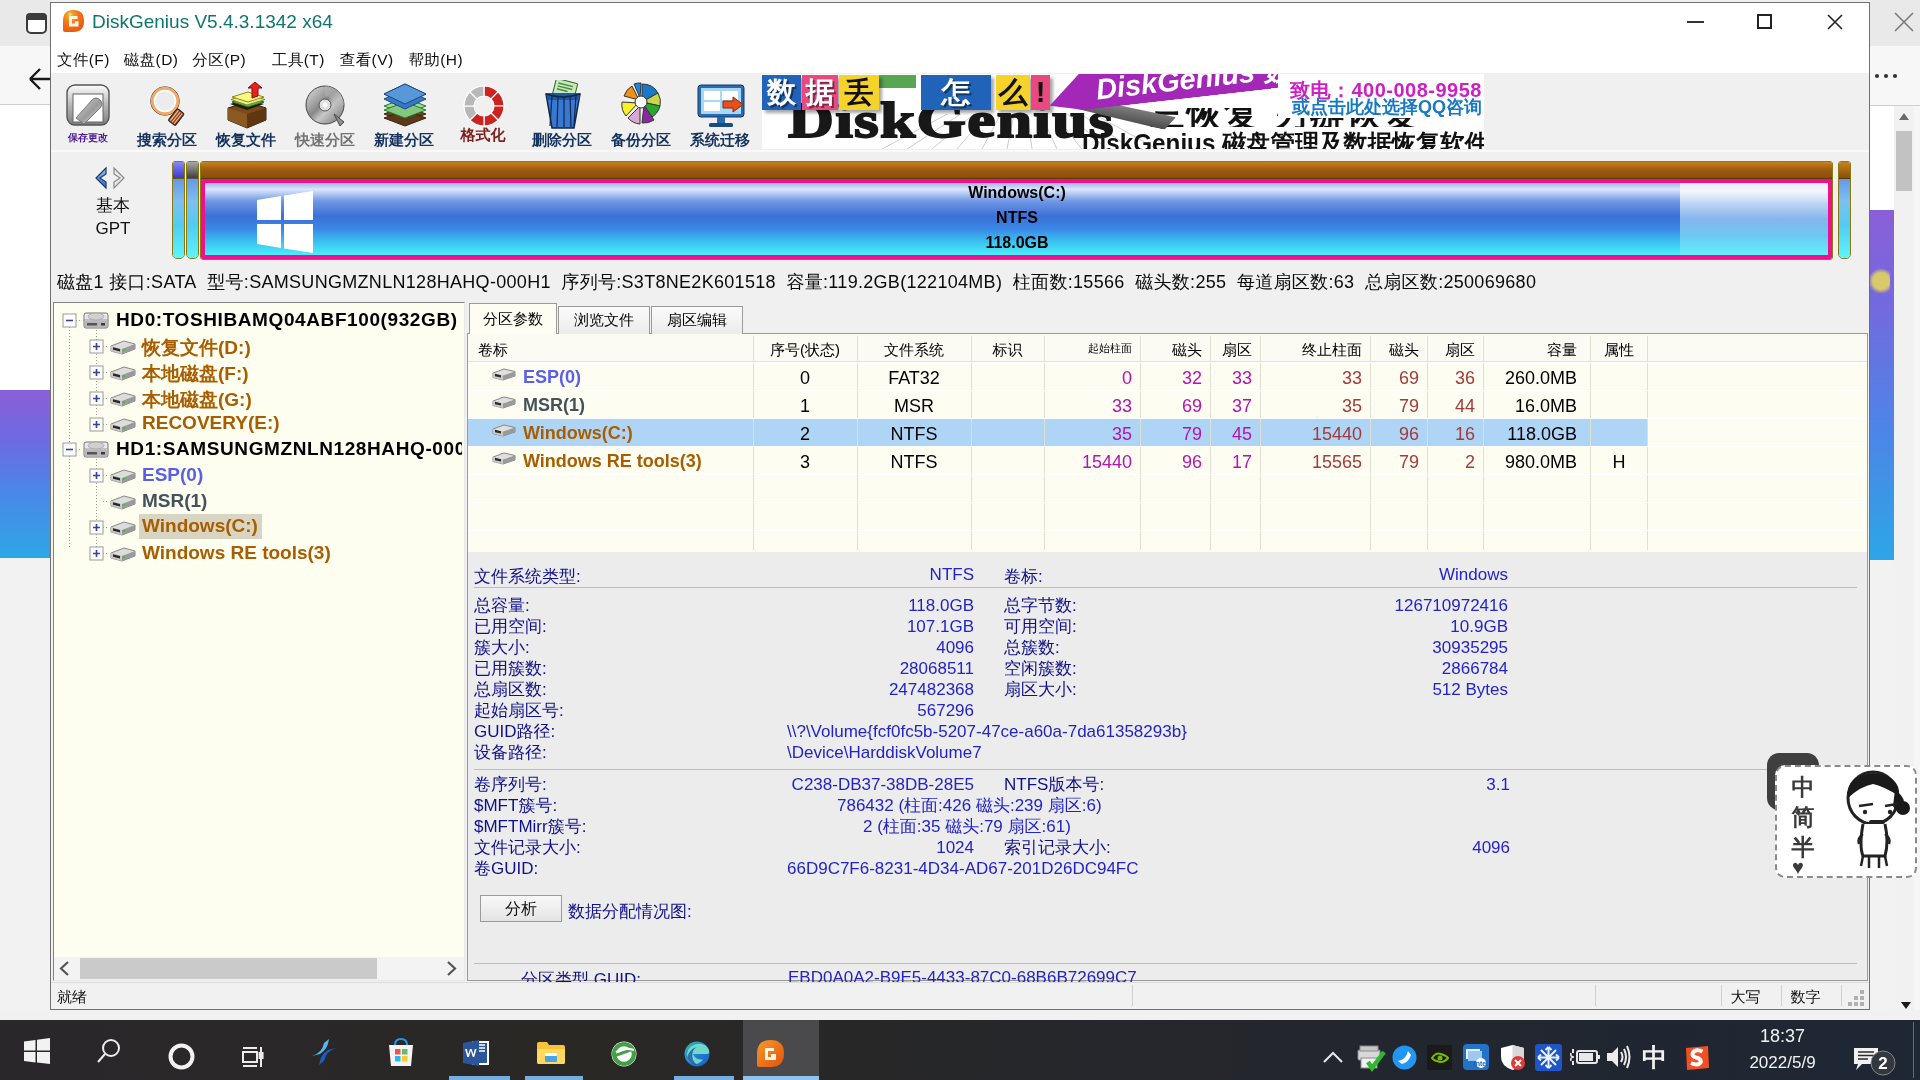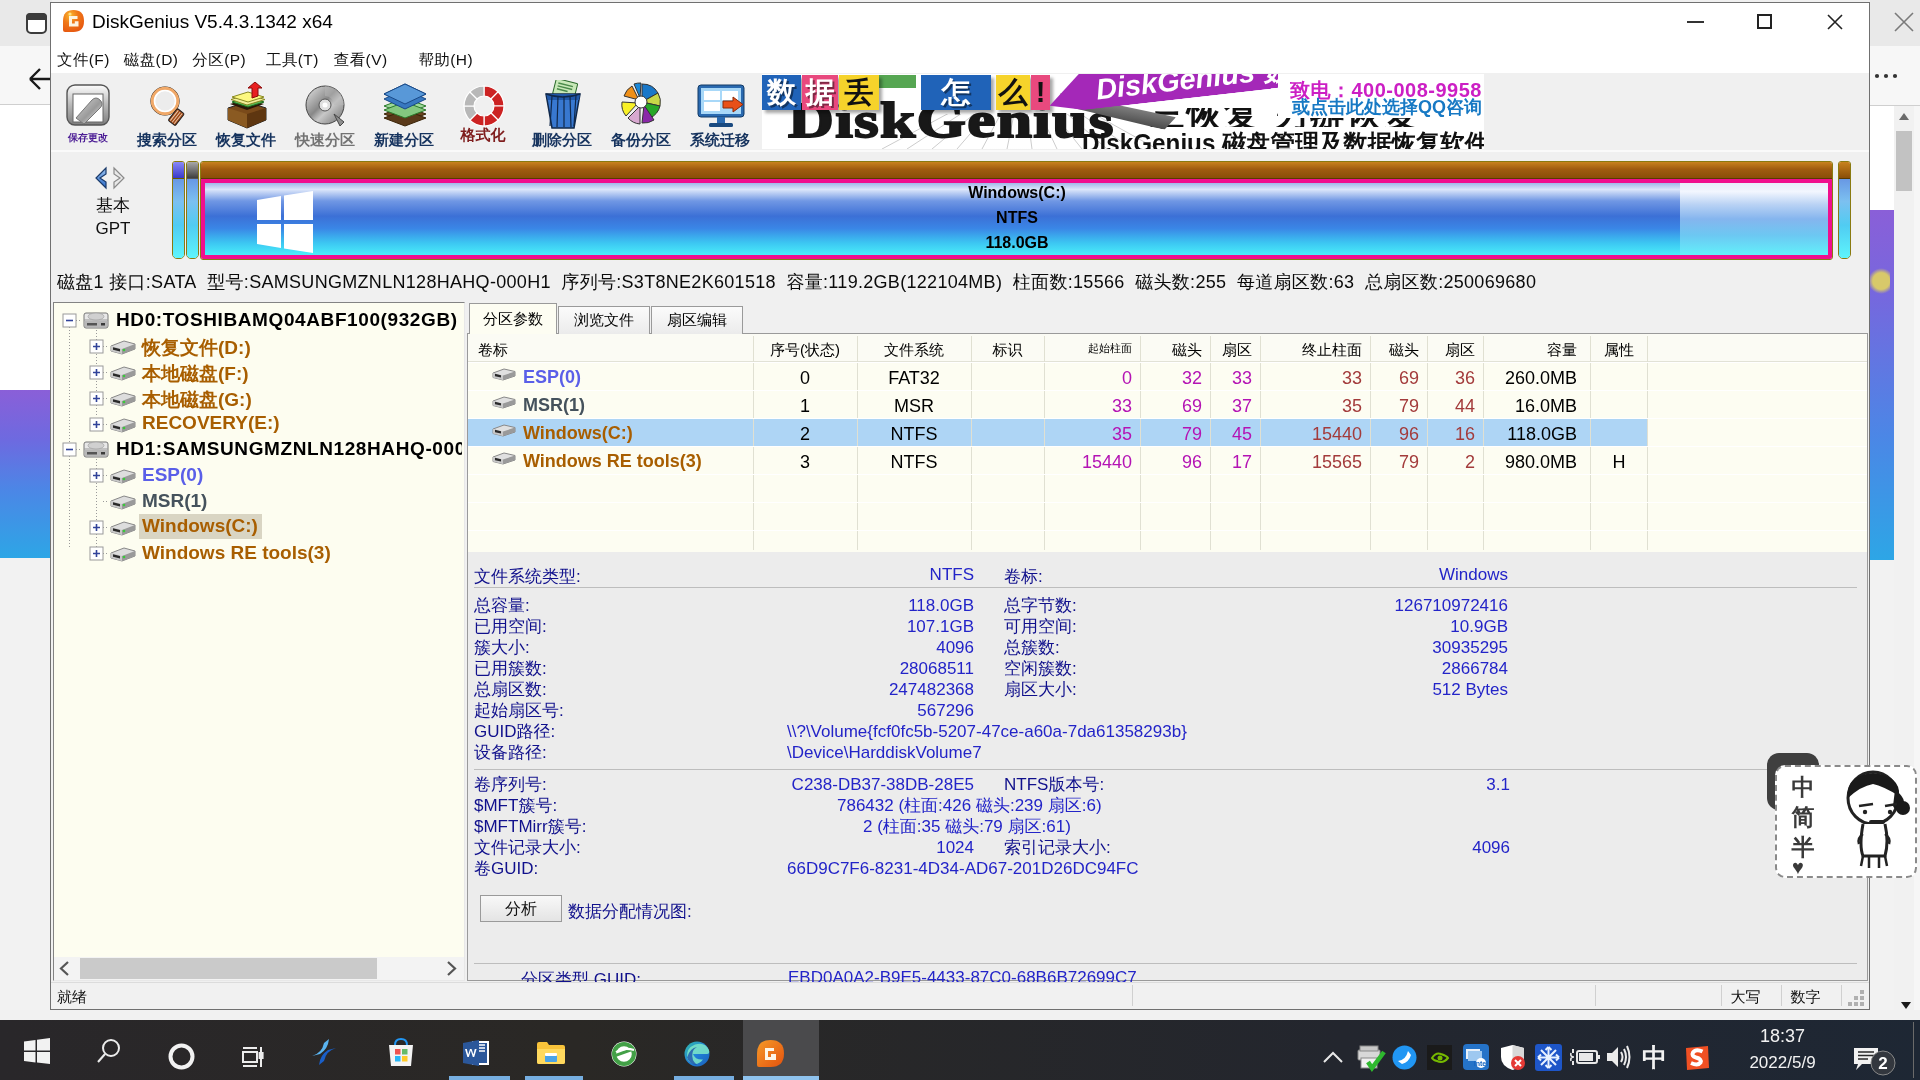--- a/index.html
+++ b/index.html
@@ -231,28 +231,28 @@
         <radialGradient id="dgt" cx=".35" cy=".25" r=".9">
           <stop offset="0" stop-color="#f8b830"></stop>
           <stop offset=".4" stop-color="#f07818"></stop>
           <stop offset="1" stop-color="#e4500e"></stop>
         </radialGradient>
       </defs>
       <path d="M11.5 1 Q22 1 22 12 Q22 23 11.5 23 L3 23 Q1 23 1 21 L1 12 Q1 1 11.5 1 Z" fill="url(#dgt)"></path>
       <path d="M7 7 L15.5 7 L15.5 10 L10 10 L10 14.5 L12.8 14.5 L12.8 12.2 L16.5 12.2 L16.5 17.5 L7 17.5 Z" fill="#fdf4e2"></path>
       <circle cx="8" cy="5" r="1.6" fill="#ffe080"></circle>
     </svg>
-<div class="a" style="left:92px;top:11px;font-size:19px;color:#000000">DiskGenius V5.4.3.1342 x64</div>
+<div class="a" style="left:92px;top:11px;font-size:19px;color:#0f766e">DiskGenius V5.4.3.1342 x64</div>
 <div class="a" style="left:1687px;top:21px;width:17px;height:2px;background:#333"></div>
 <div class="a" style="left:1757px;top:14px;width:15px;height:15px;border:2px solid #222"></div>
 <svg class="a" style="left:1827px;top:14px" width="16" height="16">
       <path d="M1 1 L15 15 M15 1 L1 15" stroke="#222" stroke-width="1.6"></path>
     </svg>
 
-<div class="a" style="left:57px;top:50px;font-size:15.5px;letter-spacing:.4px;color:#111">文件(F)<span style="margin-left:14px">磁盘(D)</span><span style="margin-left:14px">分区(P)</span><span style="margin-left:20px">工具(T)</span><span style="margin-left:15px">查看(V)</span><span style="margin-left:31px">帮助(H)</span></div>
+<div class="a" style="left:57px;top:50px;font-size:15.5px;letter-spacing:.4px;color:#111">文件(F)<span style="margin-left:14px">磁盘(D)</span><span style="margin-left:14px">分区(P)</span><span style="margin-left:26px">工具(T)</span><span style="margin-left:15px">查看(V)</span><span style="margin-left:15px">帮助(H)</span></div>
 
 <div class="a" style="left:51px;top:73px;width:1818px;height:79px;background:#f0f0f0;border-bottom:1px solid #d0d0d0"></div>
 <div class="a" style="left:51px;top:150px;width:1818px;height:2px;background:#fafafa"></div>
 
 <svg class="a" style="left:66px;top:84px" width="44" height="42" viewBox="0 0 44 42">
       <defs>
         <linearGradient id="sv1" x1="0" y1="0" x2="0" y2="1">
           <stop offset="0" stop-color="#fdfdfd"></stop>
           <stop offset=".5" stop-color="#b8b8b8"></stop>
           <stop offset="1" stop-color="#7e7e7e"></stop>

